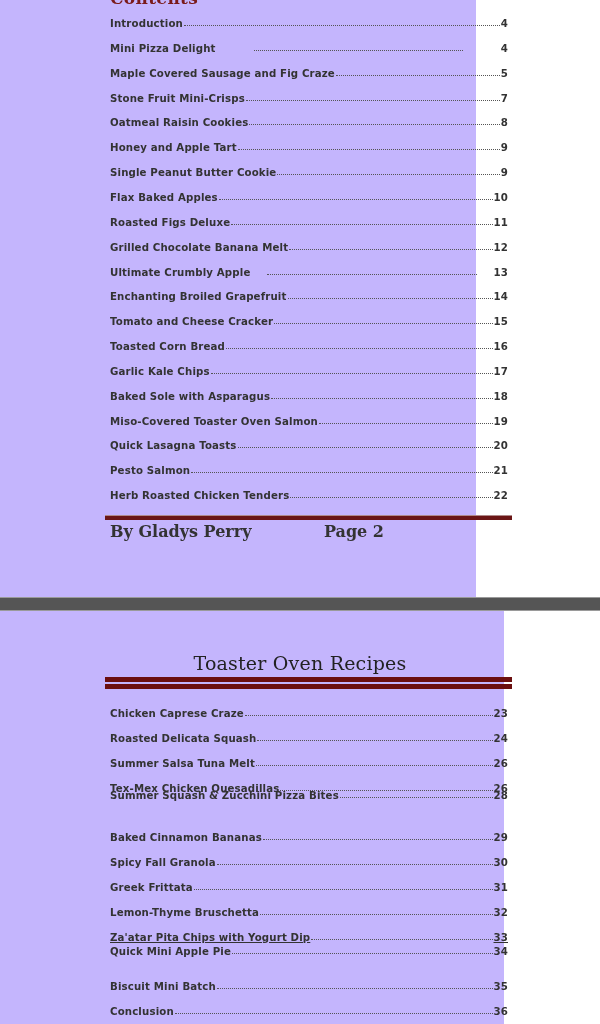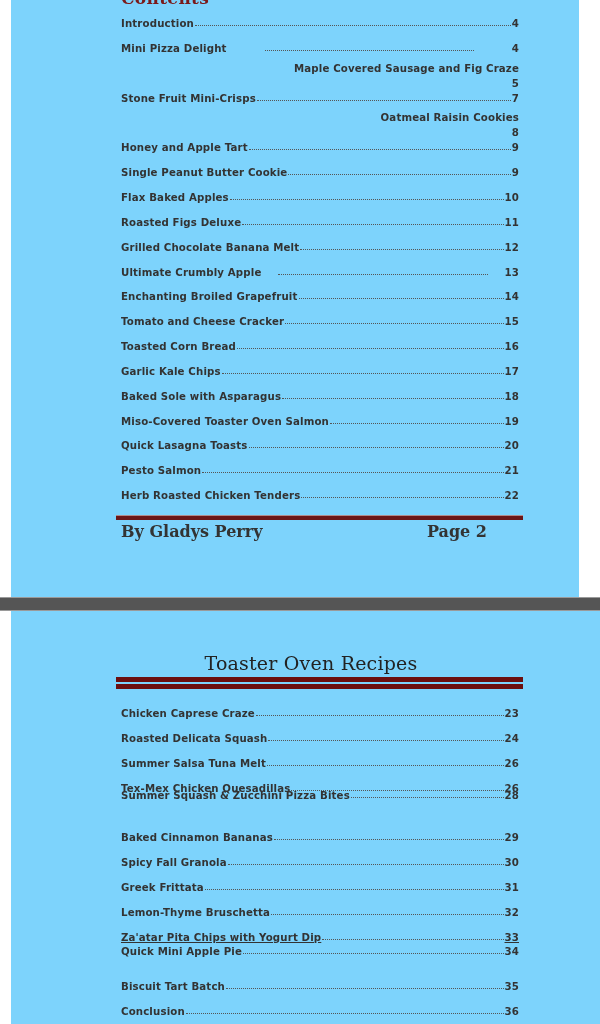--- a/index.html
+++ b/index.html
@@ -1,20 +1,20 @@
 <!DOCTYPE html>
 <html><head>
 <meta charset="utf-8">
 <style>
   html, body { margin:0; padding:0; }
   body {
     width:600px; height:1024px; overflow:hidden; background:#ffffff;
     position:relative; font-family:"DejaVu Sans", sans-serif; color:#2a2a2a;
   }
-  .page { position:absolute; left:0; width:568px; background:#7dd3fc;margin-left:11px; }
+  .page { position:absolute; left:0; width:476px; background:#c4b5fd; }
   #page2 { top:0; height:598px; }
   #page3 { top:611px; height:413px;padding-left:28px; }
   .divider {
     position:absolute; left:0; top:597px; width:600px; height:14px;
     background:#555555; border-top:1px solid #9a9a9a; border-bottom:1px solid #9a9a9a; box-sizing:border-box;
   }
   .contents-title {
     position:absolute; left:110px; top:-12px;
     font-family:"DejaVu Serif", serif; font-weight:bold; font-size:17px; color:#7a1a1a;
     letter-spacing:0.3px;
@@ -58,31 +58,31 @@
       <div class="toc-row" style="top: 13px;">
         <span class="t">Introduction</span>
         <span class="lead"></span>
         <span class="p">4</span>
       </div>
       <div class="toc-row" style="top: 37.85px; gap: 37px;">
         <span class="t">Mini Pizza Delight</span>
         <span class="lead"></span>
         <span class="p">4</span>
       </div>
-      <div class="toc-row" style="top: 62.7px; flex-direction: column;">
+      <div class="toc-row" style="top: 62.7px;">
         <span class="t">Maple Covered Sausage and Fig Craze</span>
         <span class="lead"></span>
         <span class="p">5</span>
       </div>
       <div class="toc-row" style="top: 87.55px;">
         <span class="t">Stone Fruit Mini-Crisps</span>
         <span class="lead"></span>
         <span class="p">7</span>
       </div>
-      <div class="toc-row" style="top: 112.4px; flex-direction: column;">
+      <div class="toc-row" style="top: 112.4px;">
         <span class="t">Oatmeal Raisin Cookies</span>
         <span class="lead"></span>
         <span class="p">8</span>
       </div>
       <div class="toc-row" style="top: 137.25px;">
         <span class="t">Honey and Apple Tart</span>
         <span class="lead"></span>
         <span class="p">9</span>
       </div>
       <div class="toc-row" style="top: 162.1px;">
@@ -217,21 +217,21 @@
         <span class="t">Za'atar Pita Chips with Yogurt Dip</span>
         <span class="lead"></span>
         <span class="p">33</span>
       </div>
       <div class="toc-row" style="top: 330px;">
         <span class="t">Quick Mini Apple Pie</span>
         <span class="lead"></span>
         <span class="p">34</span>
       </div>
       <div class="toc-row" style="top: 365.35px;">
-        <span class="t">Biscuit Tart Batch</span>
+        <span class="t">Biscuit Mini Batch</span>
         <span class="lead"></span>
         <span class="p">35</span>
       </div>
       <div class="toc-row" style="top: 390.2px;">
         <span class="t">Conclusion</span>
         <span class="lead"></span>
         <span class="p">36</span>
       </div>
     </div>
 </div>

